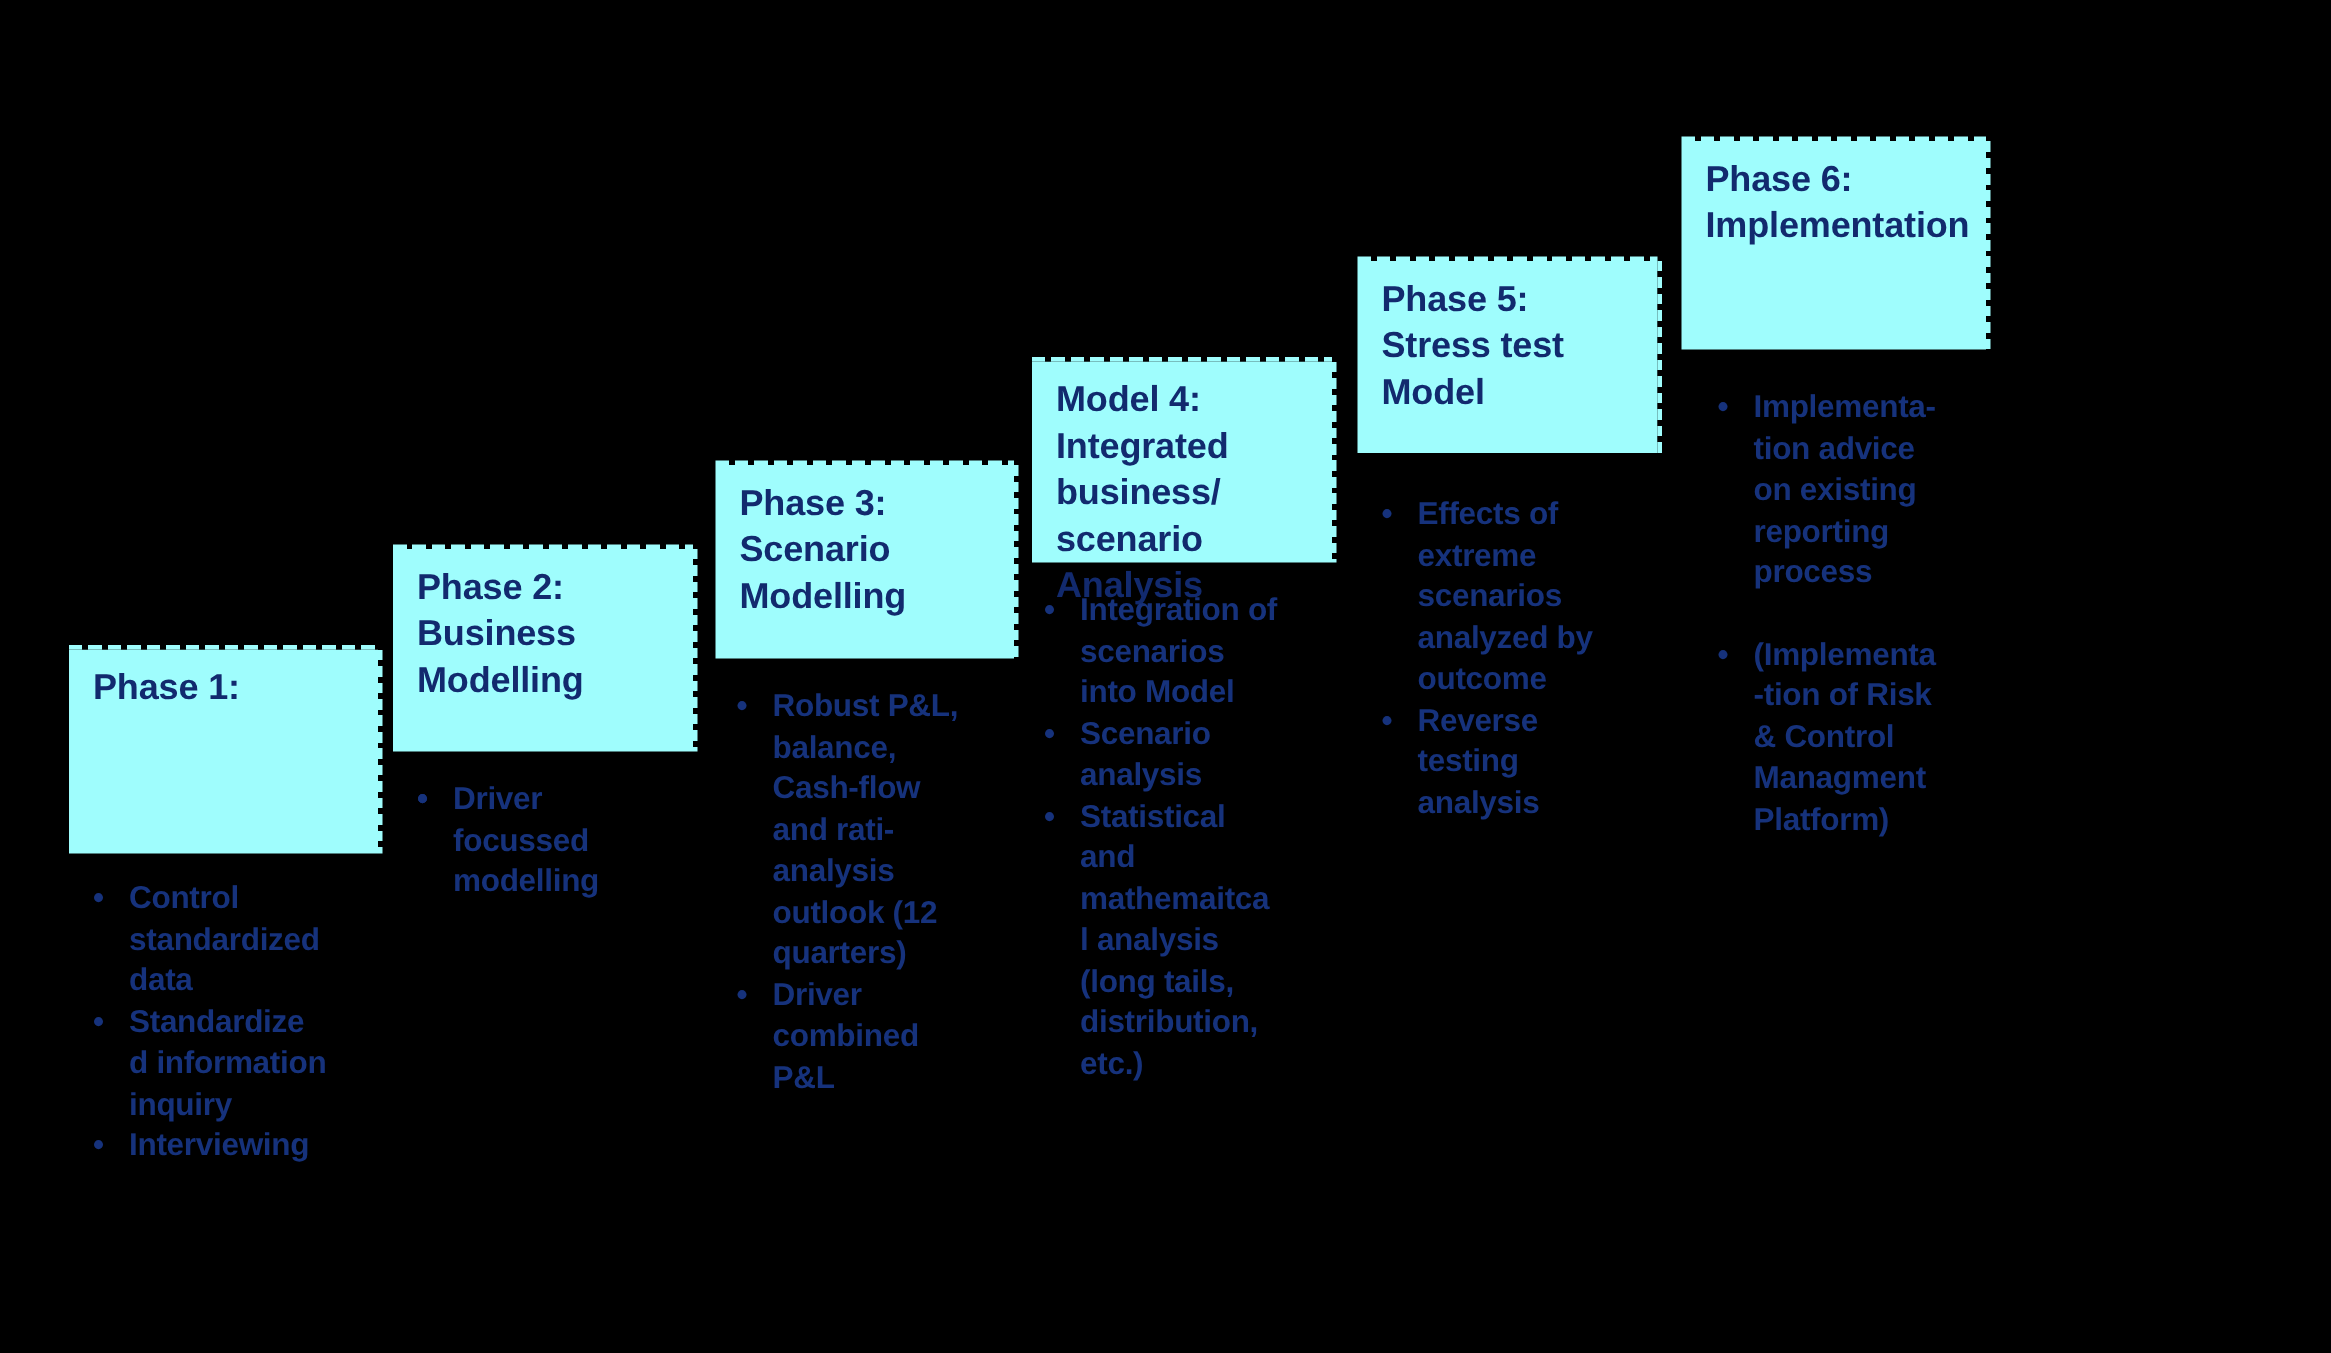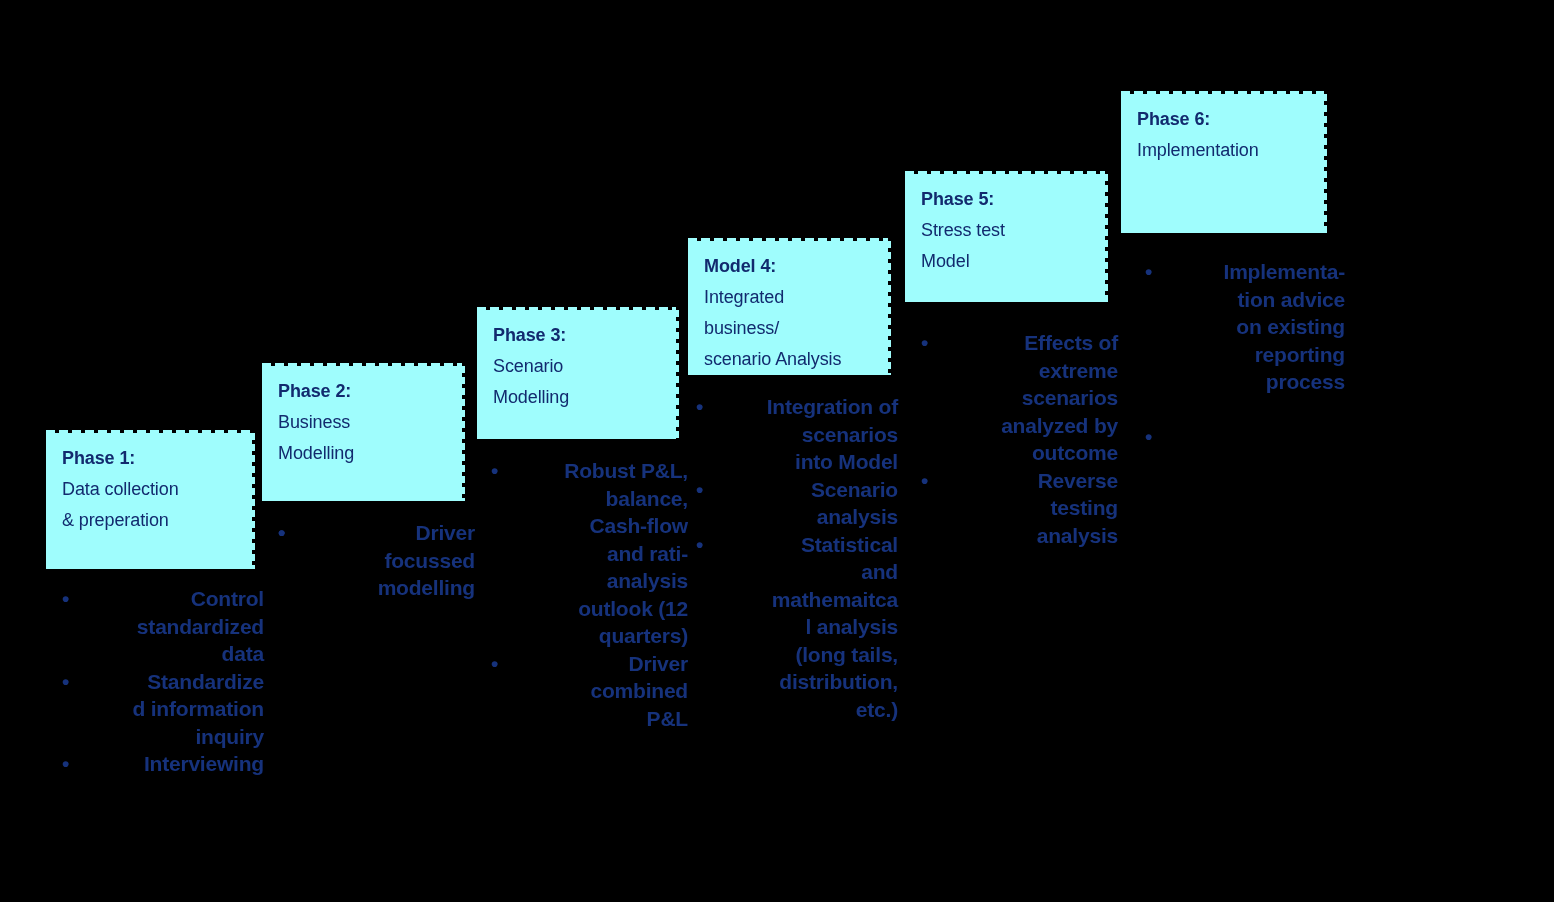--- a/index.html
+++ b/index.html
@@ -49,31 +49,31 @@
       #9FFDFD 0px, #9FFDFD 9px,
       #000000 9px, #000000 13px
     );
   }
   .phase-title {
     position: absolute;
     left: 16px;
     right: 8px;
     top: 10px;
     color: #122A6E;
-    font-size: 18px;
+    font-size: 24px;
     line-height: 31px;
     letter-spacing: -0.1px;
   }
   .phase-title .lbl {
     font-weight: bold;
     display: block;
   }
   .phase-title .sub {
     display: block;
-    font-weight: normal;
+    font-weight: bold;
     white-space: pre-line;
   }
   .bullets {
     position: absolute;
     margin: 0;
     padding: 0;
     list-style: none;
     color: #16327C;
     font-size: 21px;
     line-height: 27.5px;
@@ -90,37 +90,34 @@
     position: absolute;
     left: 8px;
     top: 0px;
     font-size: 21px;
     line-height: 27.5px;
     color: #16327C;
   }
   .bullets li .txt {
     display: block;
     white-space: pre-line;
-    text-align: right;
   }
   .bullets li.spaced {
     margin-top: 27px;
   }
 </style>
 </head>
 <body>
 
 <div id="canvas">
 
   <div class="phase-group" style="left:46px; top:433px;">
     <div class="phase-box" style="left:0; top:0; width:206px; height:136px;">
       <div class="phase-title">
         <span class="lbl">Phase 1:</span>
-        <span class="sub">Data collection
-&amp; preperation</span>
       </div>
     </div>
     <ul class="bullets" style="left:8px; top:152px; width:210px;">
       <li>
           <span class="dot">•</span>
           <span class="txt">Control
 standardized
 data</span>
         </li>
       <li>
@@ -256,17 +253,22 @@
       <li>
           <span class="dot">•</span>
           <span class="txt">Implementa-
 tion advice
 on existing
 reporting
 process</span>
         </li>
       <li class="spaced">
           <span class="dot">•</span>
+          <span class="txt">(Implementa
+-tion of Risk
+&amp; Control
+Managment
+Platform)</span>
         </li>
     </ul>
   </div>
 
 </div>
 
 </body></html>

